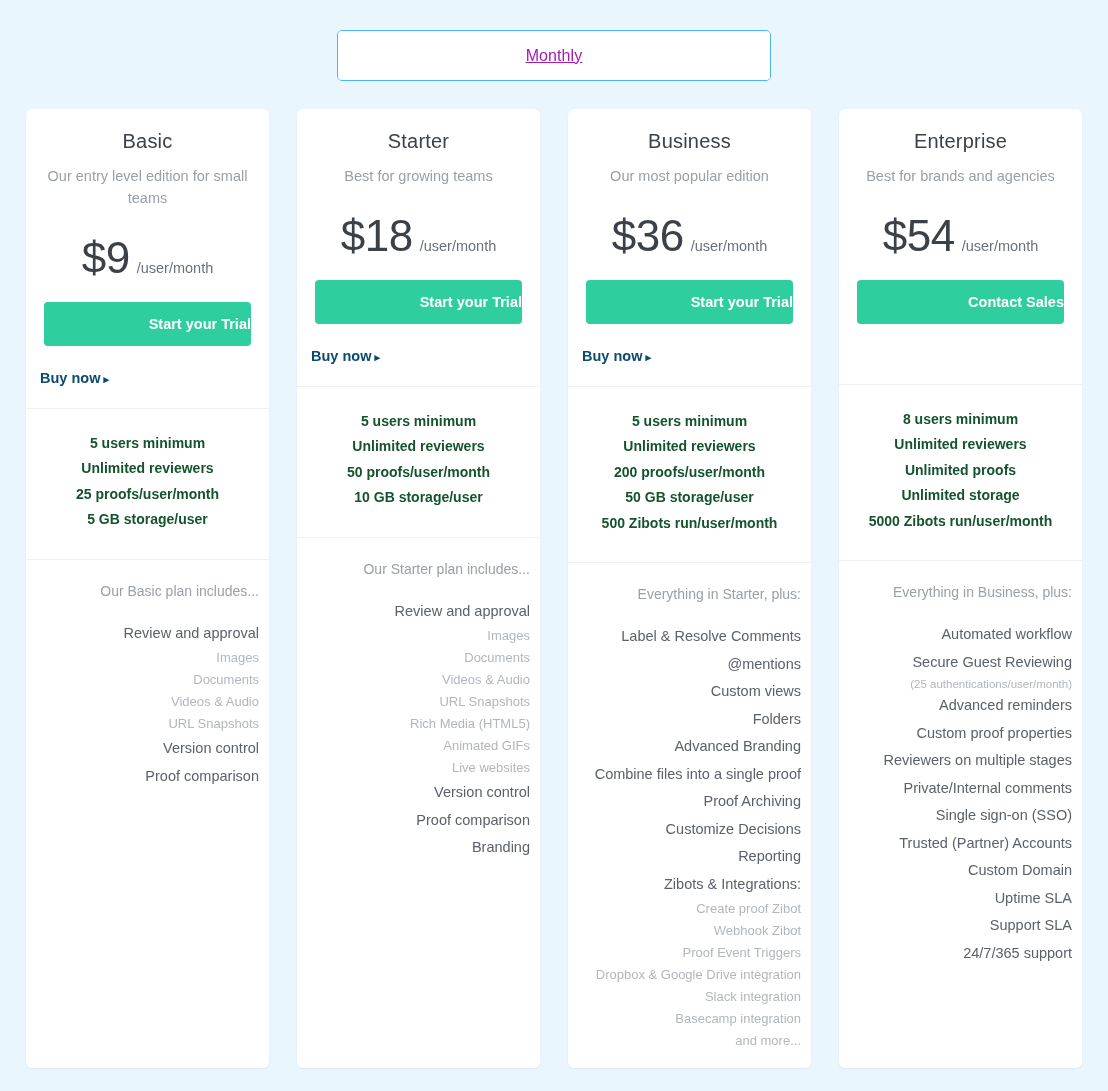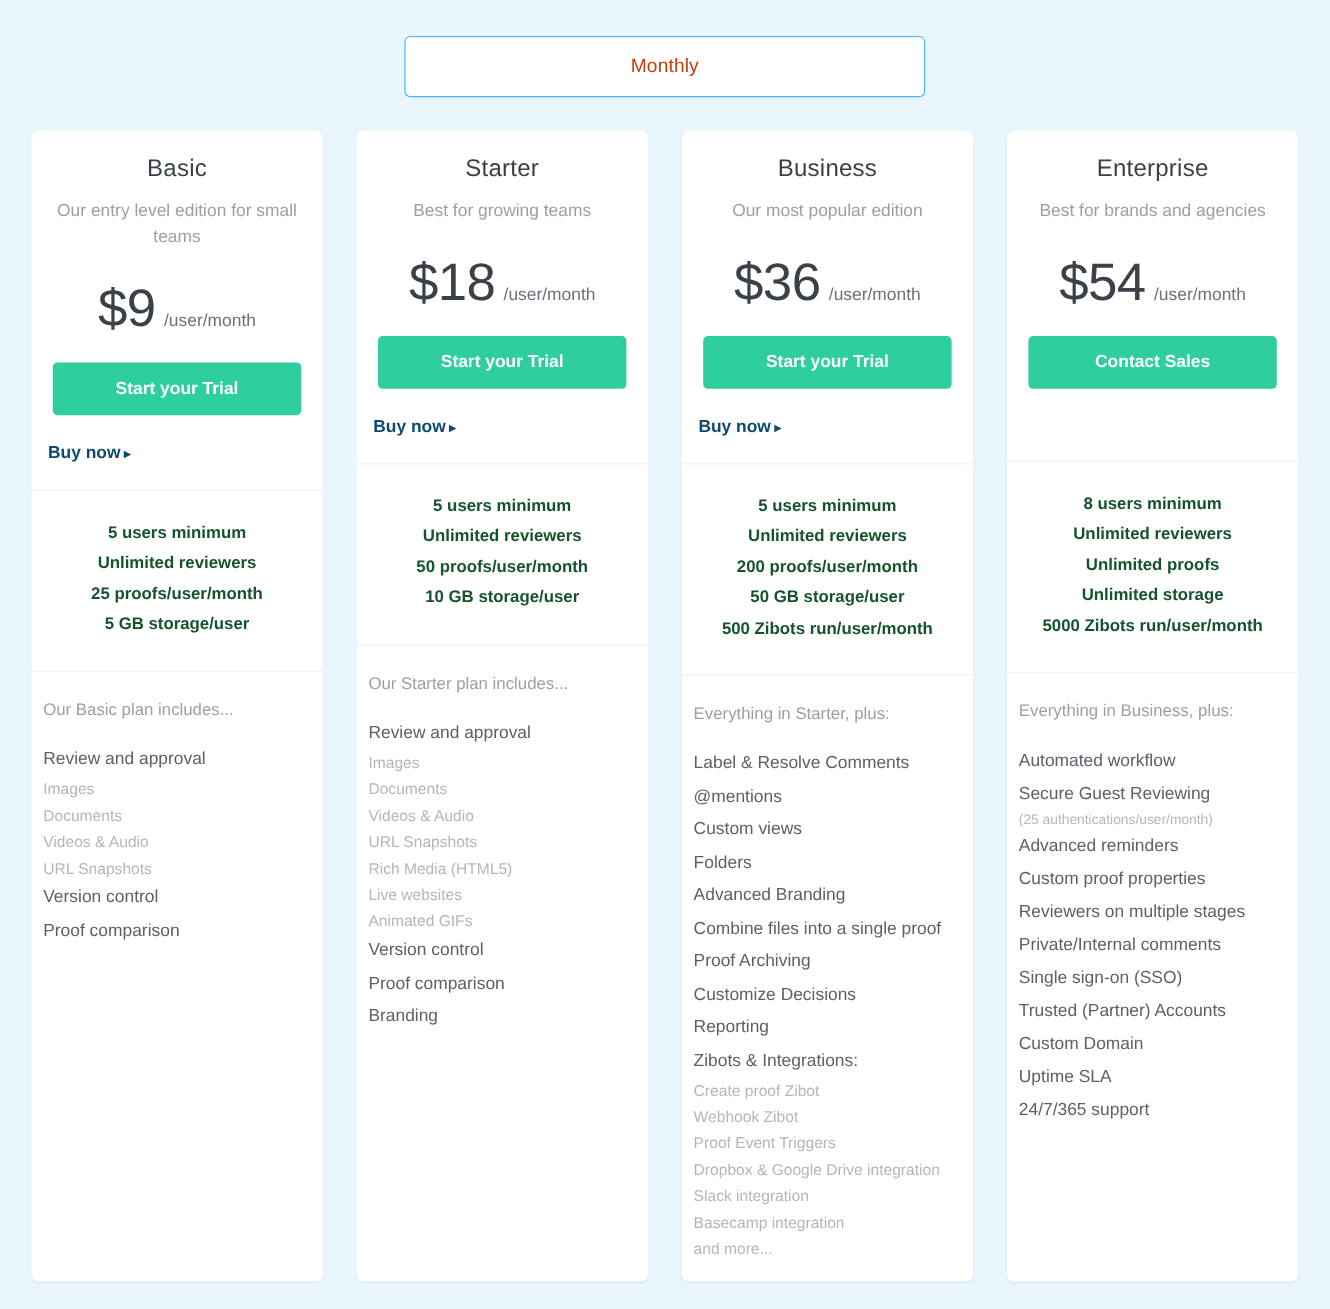--- a/index.html
+++ b/index.html
@@ -36,21 +36,21 @@
   .toggle-opt {
     flex: 1 1 50%;
     display: flex;
     align-items: center;
     justify-content: center;
     font-size: 16px;
     letter-spacing: .1px;
     cursor: pointer;
     user-select: none;
   }
-  .toggle-opt.inactive { background: #ffffff; color: #c2410c; }
+  .toggle-opt.inactive { background: #ffffff; color: #a21caf; text-decoration: underline; }
   .toggle-opt.active {
     background: #1e9df5;
     color: #ffffff;
     font-weight: bold;
   }
   .toggle-save { color: #85e96a; font-weight: bold; margin-left: 6px; }
 
   
   .cards {
     display: flex;
@@ -107,21 +107,21 @@
     height: 44px;
     line-height: 44px;
     background: #2ece9f;
     color: #ffffff;
     border: none;
     border-radius: 4px;
     font-size: 14.5px;
     font-weight: bold;
     font-family: inherit;
     cursor: pointer;
-    text-align: center;
+    text-align: right;
   }
   .buy-now {
     display: block;
     margin-top: 24px;
     font-size: 14.5px;
     color: #0c4a6e;
     font-weight: bold;
     text-decoration: none;
     text-align: left;
     cursor: pointer;
@@ -140,21 +140,21 @@
     font-size: 14px;
     font-weight: bold;
     color: #14532d;
     line-height: 25.5px;
   }
 
   
   .card-features {
     border-top: 1px solid #edf1f4;
     padding: 23px 10px 16px 10px;
-    text-align: left;
+    text-align: right;
     flex: 1 1 auto;
   }
   .features-heading {
     font-size: 14px;
     color: #9aa0a6;
     margin-bottom: 21px;
   }
   .feat {
     font-size: 14.5px;
     color: #5b6169;
@@ -231,22 +231,22 @@
           <div class="spec-item">10 GB storage/user</div>
         </div>
         <div class="card-features">
           <div class="features-heading">Our Starter plan includes...</div>
           <div class="feat">Review and approval</div>
           <div class="feat sub">Images</div>
           <div class="feat sub">Documents</div>
           <div class="feat sub">Videos &amp; Audio</div>
           <div class="feat sub">URL Snapshots</div>
           <div class="feat sub">Rich Media (HTML5)</div>
+          <div class="feat sub">Animated GIFs</div>
           <div class="feat sub">Live websites</div>
-          <div class="feat sub">Animated GIFs</div>
           <div class="feat">Version control</div>
           <div class="feat">Proof comparison</div>
           <div class="feat">Branding</div>
         </div>
       </div>
       <div class="card">
         <div class="card-head">
           <div class="plan-name">Business</div>
           <div class="plan-tagline">Our most popular edition</div>
           <div class="price-row">
@@ -308,18 +308,19 @@
           <div class="feat">Secure Guest Reviewing</div>
           <div class="feat note">(25 authentications/user/month)</div>
           <div class="feat">Advanced reminders</div>
           <div class="feat">Custom proof properties</div>
           <div class="feat">Reviewers on multiple stages</div>
           <div class="feat">Private/Internal comments</div>
           <div class="feat">Single sign-on (SSO)</div>
           <div class="feat">Trusted (Partner) Accounts</div>
           <div class="feat">Custom Domain</div>
           <div class="feat">Uptime SLA</div>
+          <div class="feat">Support SLA</div>
           <div class="feat">24/7/365 support</div>
         </div>
       </div>
     </div>
 
 </div>
 
 </body></html>

